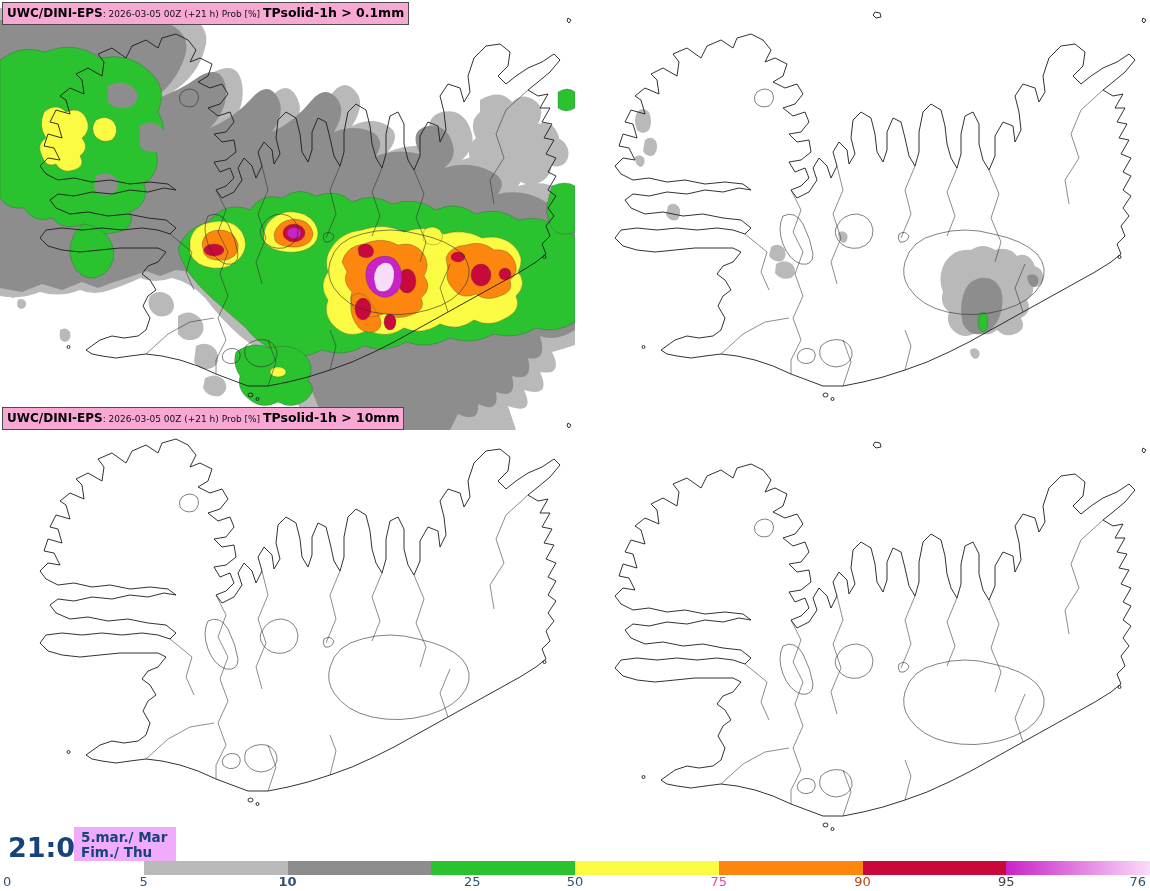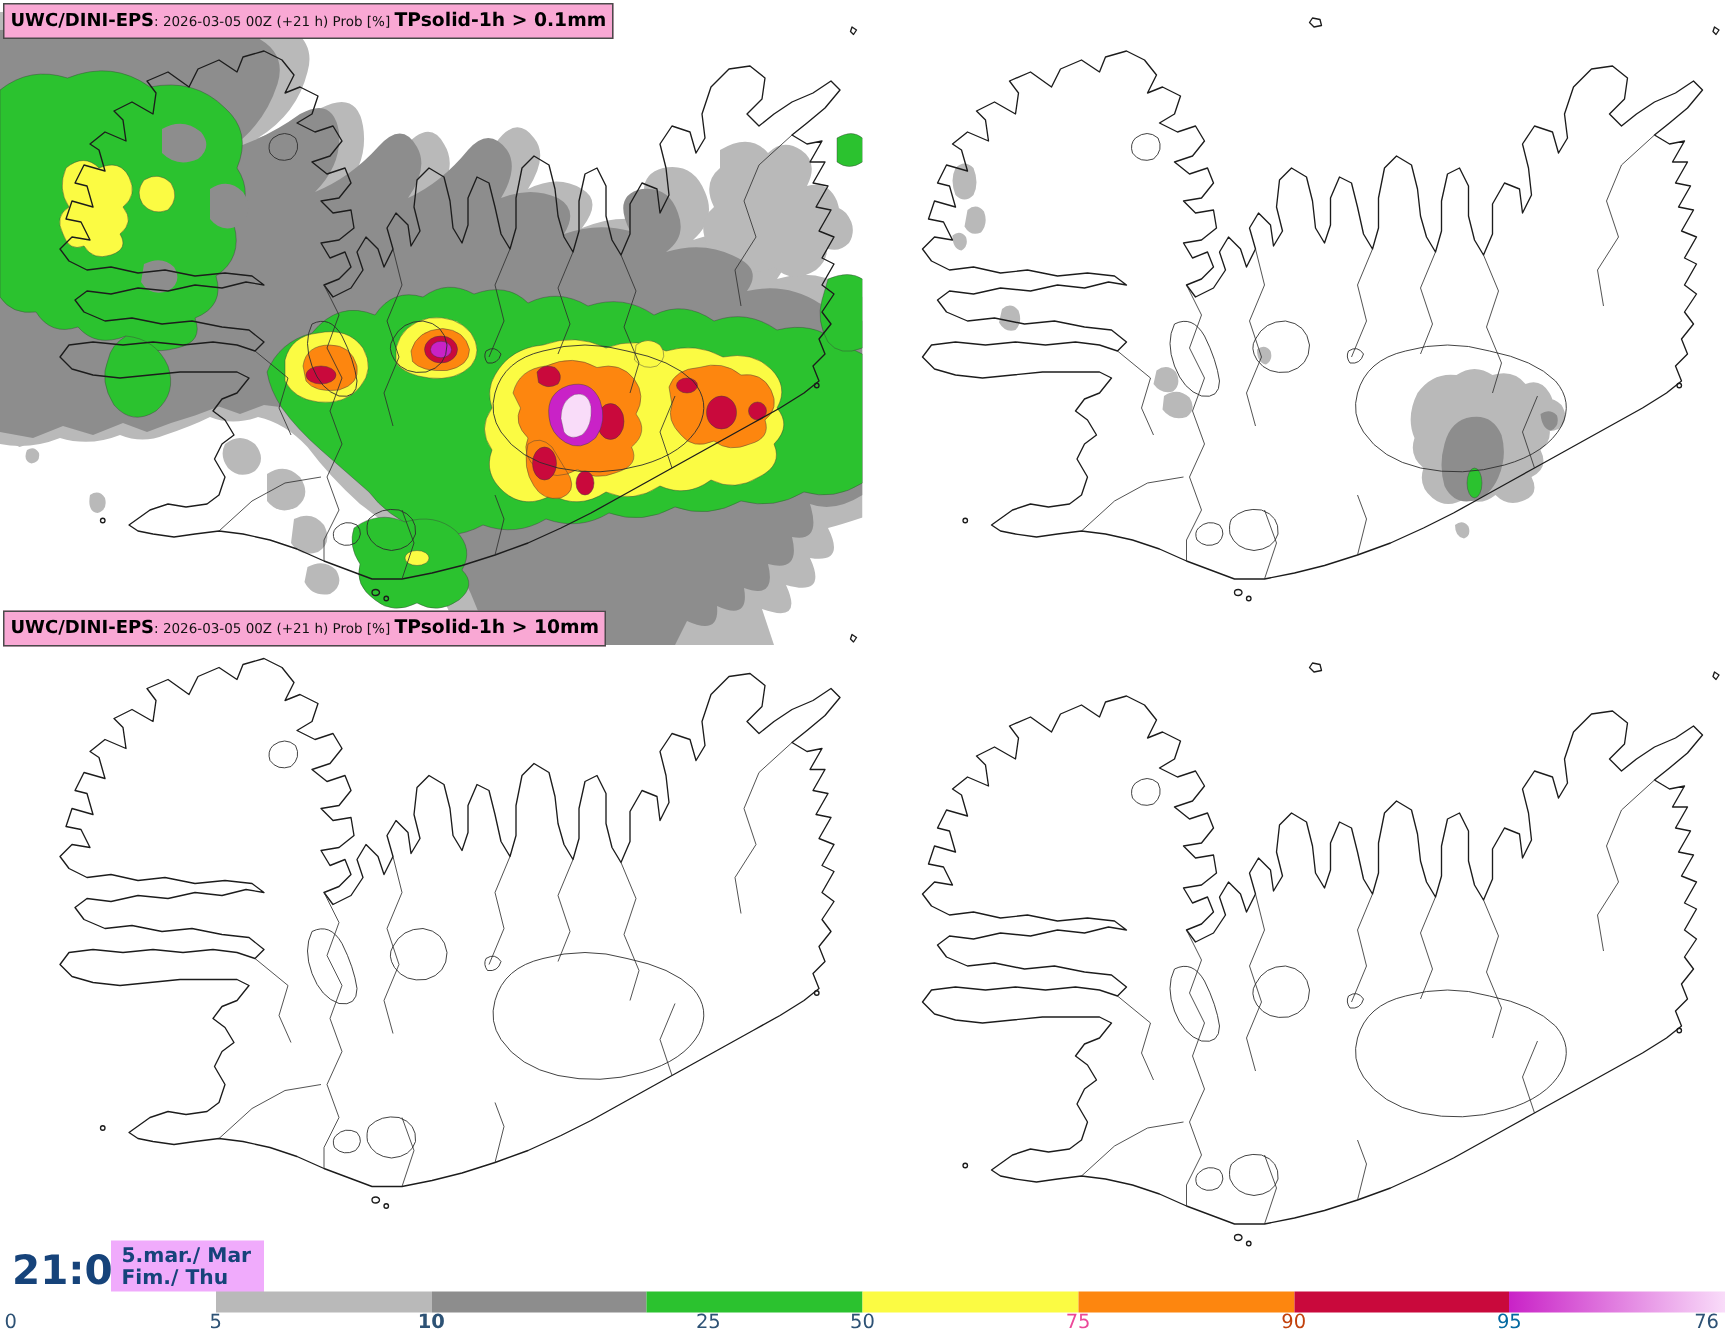--- a/index.html
+++ b/index.html
@@ -152,15 +152,15 @@
     <div class="cb-seg" style="background: linear-gradient(90deg, rgb(201, 34, 199), rgb(249, 220, 249));"></div>
   </div>
 <div class="cb-ticks">
     <span class="cb-tick" style="left: 3px; color: rgb(45, 82, 117); transform: none;">0</span>
     <span class="cb-tick" style="left: 12.5%; color: rgb(45, 82, 117);">5</span>
     <span class="cb-tick" style="left: 25%; color: rgb(45, 82, 117); font-weight: bold;">10</span>
     <span class="cb-tick" style="left: 37.5%; color: rgb(45, 82, 117); margin-left: 41px;">25</span>
     <span class="cb-tick" style="left: 50%; color: rgb(45, 82, 117); text-align: right;">50</span>
     <span class="cb-tick" style="left: 62.5%; color: #ec4899;">75</span>
     <span class="cb-tick" style="left: 75%; color: #c2410c;">90</span>
-    <span class="cb-tick" style="left: 87.5%; color: #0369a1;">95</span>
+    <span class="cb-tick" style="left: 87.5%; color: #404040;">95</span>
     <span class="cb-tick" style="left: calc(100% - 4px); color: rgb(45, 82, 117); transform: translateX(-100%);">76</span>
   </div>
 
 </body></html>

